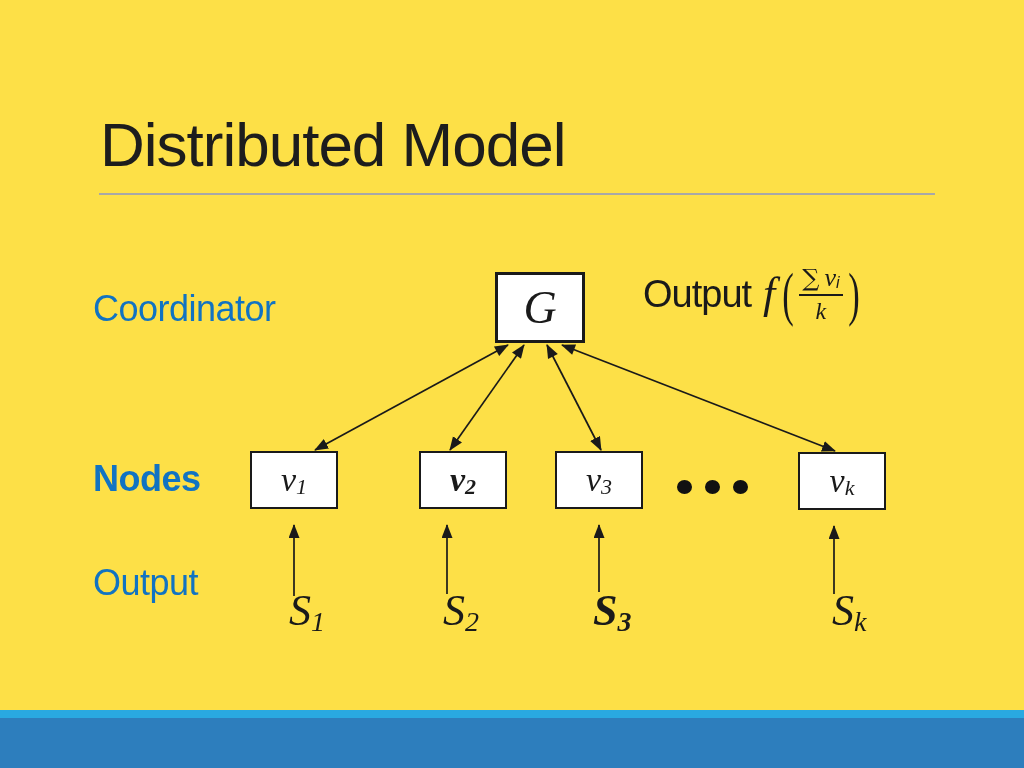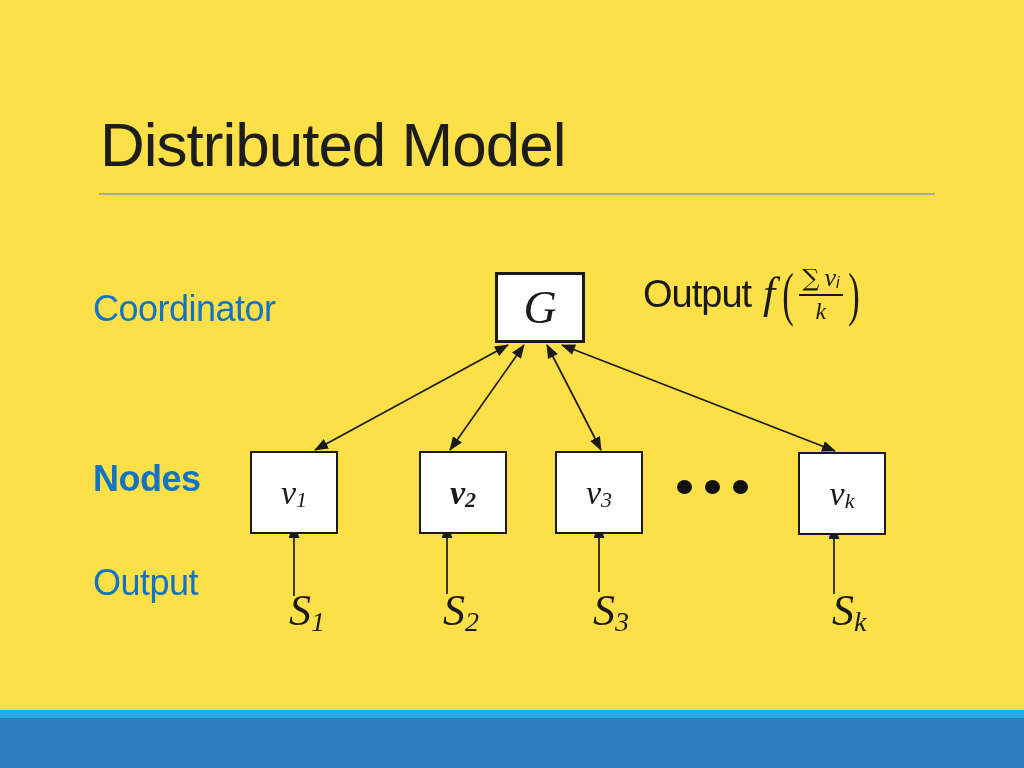--- a/index.html
+++ b/index.html
@@ -17,37 +17,37 @@
   .row-label{position:absolute;left:93px;font-size:36px;line-height:1;
              letter-spacing:-0.5px;color:#1173c2;white-space:nowrap;}
   .lbl-coordinator{top:291px;}
   .lbl-nodes{top:461px;font-weight:bold;}
   .lbl-streams{top:565px;}
 
   
   .dbox{position:absolute;background:#fff;display:flex;align-items:center;
         justify-content:center;box-sizing:border-box;}
   .gbox{left:495px;top:272px;width:90px;height:71px;border:3px solid #1a1a1a;}
-  .nbox{width:88px;height:83px;border:2px solid #1a1a1a;}
+  .nbox{width:88px;height:58px;border:2px solid #1a1a1a;}
   .nbox1{left:250px;top:451px;}
   .nbox2{left:419px;top:451px;font-weight:bold;}
   .nbox3{left:555px;top:451px;}
   .nbox4{left:790px;top:452px;margin-left:8px;}
   .math{font-family:"Liberation Serif","DejaVu Serif",serif;font-style:italic;
         color:#1a1a1a;line-height:1;}
   .g-letter{font-size:46px;}
   .node-label{font-size:34px;}
   .node-label .sub{font-size:22px;font-style:italic;position:relative;
                    bottom:-0.15em;}
 
   
   .stream-label{position:absolute;top:589px;font-size:44px;margin-left:40px;}
   .stream-label .sub{font-size:28px;font-style:italic;position:relative;
                      bottom:-0.2em;}
-  .s1{left:249px;} .s2{left:403px;} .s3{left:553px;} .s4{left:792px;}
+  .s1{left:249px;} .s2{left:403px;} .s3{left:553px;font-weight:bold;} .s4{left:792px;}
 
   
   .dots{position:absolute;left:677px;top:480px;display:flex;gap:13px;}
   .dot{width:15px;height:14px;border-radius:50%;background:#111;}
 
   
   .formula{position:absolute;left:643px;top:264px;height:60px;display:flex;
            align-items:center;color:#1a1a1a;}
   .f-prefix{font-size:38px;letter-spacing:-1px;line-height:1;}
   .f-func{font-size:44px;margin-left:12px;margin-right:8px;}

